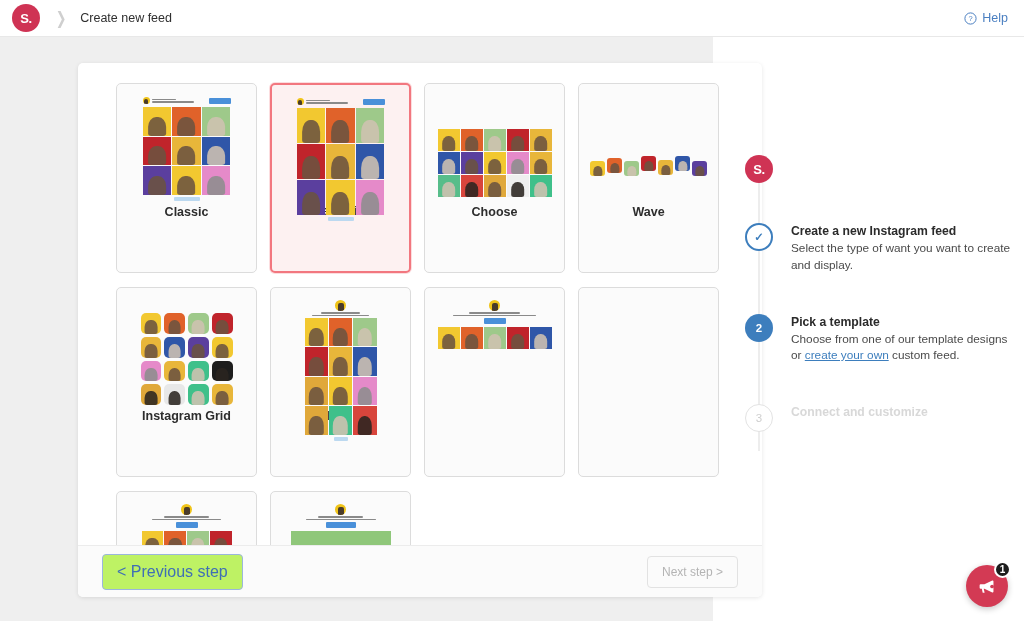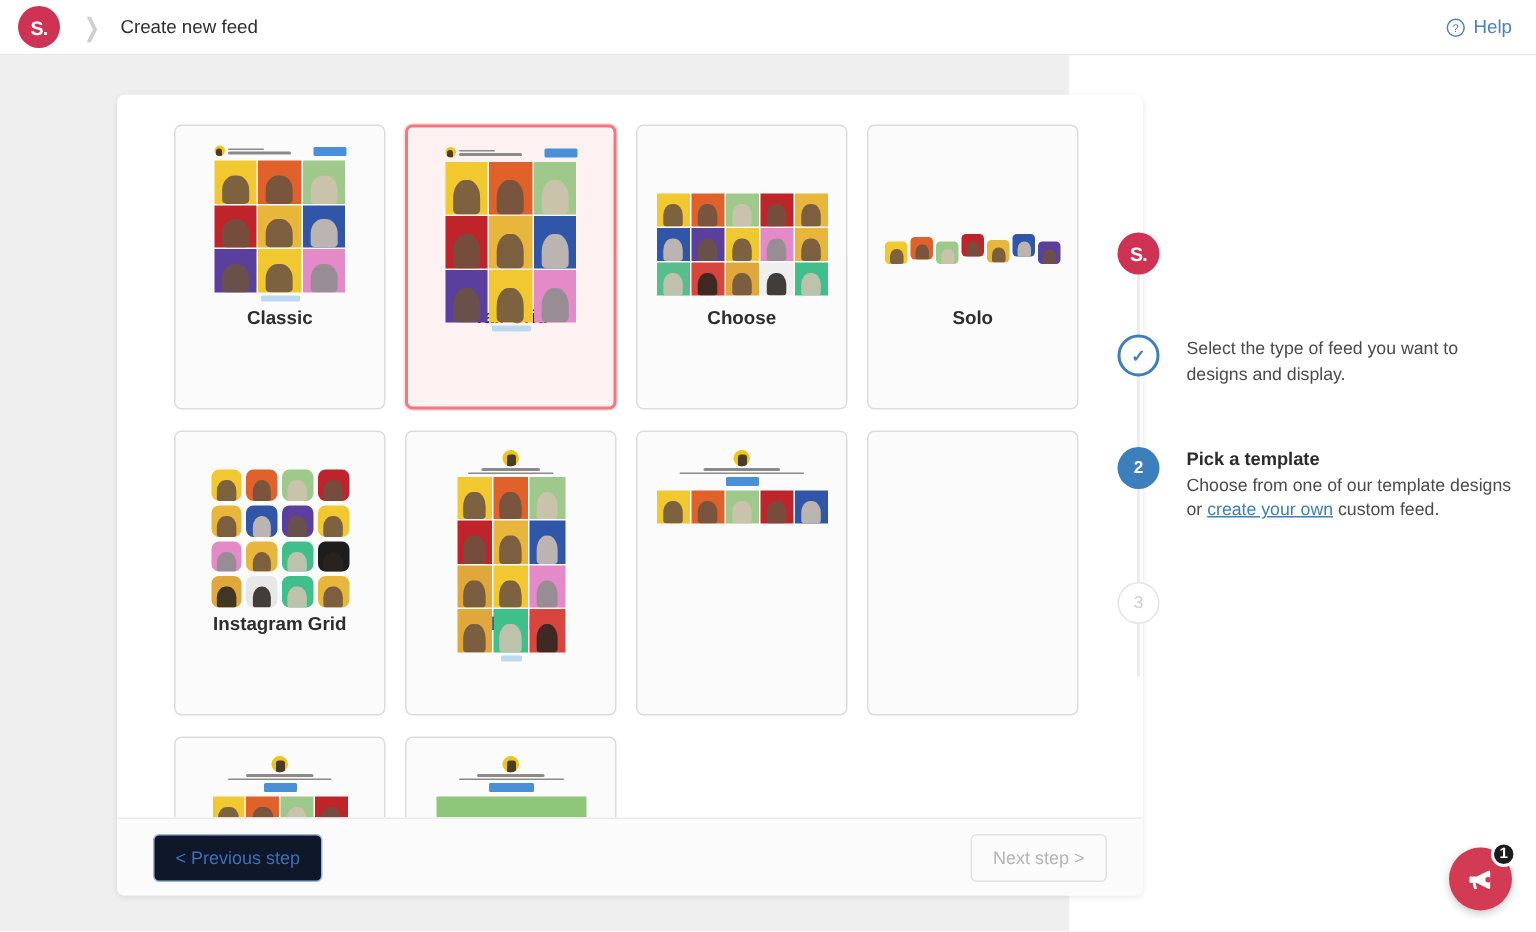--- a/index.html
+++ b/index.html
@@ -170,22 +170,22 @@
 
   
   .panel-foot {
     position: absolute; left: 0; bottom: 0; width: 684px; height: 52px;
     background: #fbfbfb;
     border-top: 1px solid #ececec;
     display: flex; align-items: center; justify-content: space-between;
     padding: 0 24px;
   }
   .btn-prev {
-    font-size: 12px; color: #3f6fb5;
-    background: #0f172a; border: 1px solid #9bb6dc;
+    font-size: 16px; color: #3f6fb5;
+    background: #bef264; border: 1px solid #9bb6dc;
     border-radius: 4px; padding: 8px 14px; cursor: pointer;
     font-family: "Liberation Sans", sans-serif;
   }
   .btn-next {
     font-size: 12px; color: #b4b4b4;
     background: #fbfbfb; border: 1px solid #e2e2e2;
     border-radius: 4px; padding: 8px 14px; cursor: default;
     font-family: "Liberation Sans", sans-serif;
   }
 
@@ -348,21 +348,21 @@
           <div class="wave-strip" style="margin-top:34px;">
             <div class="tile" style="background:#f2c830;margin-bottom:0px"></div>
             <div class="tile" style="background:#e0622a;margin-bottom:3px"></div>
             <div class="tile pale" style="background:#9ec98a;margin-bottom:0px"></div>
             <div class="tile" style="background:#c0242b;margin-bottom:5px"></div>
             <div class="tile" style="background:#e8b63a;margin-bottom:1px"></div>
             <div class="tile pale" style="background:#2f56a8;margin-bottom:5px"></div>
             <div class="tile" style="background:#5b3f9e;margin-bottom:0px"></div>
           </div>
         </div>
-        <div class="card-label">Solo</div>
+        <div class="card-label">Wave</div>
       </div>
 
       <div class="card">
         <div class="thumb-wrap" style="align-items:center;">
           <div class="mock" style="width:92px;margin-top:12px;">
             <div class="tiles g4sq">
               <div class="tile sq" style="background:#f2c830"></div>
               <div class="tile sq" style="background:#e0622a"></div>
               <div class="tile sq pale" style="background:#9ec98a"></div>
               <div class="tile sq" style="background:#c0242b"></div>
@@ -495,41 +495,43 @@
     <div class="marker brand">
       <span>S.</span>
     </div>
   </div>
 
   <div class="step spaced">
     <div class="marker done">
       <span>✓</span>
     </div>
     <div class="step-body">
-      <div class="step-p">Select the type of feed you want to designs and display.</div>
+      <div class="step-h">Create a new Instagram feed</div>
+      <div class="step-p">Select the type of want you want to create and display.</div>
     </div>
   </div>
 
   <div class="step spaced">
     <div class="marker active">
       <span>2</span>
     </div>
     <div class="step-body">
       <div class="step-h">Pick a template</div>
       <div class="step-p">
         <span>Choose from one of our template designs or </span><span class="step-link">create your own</span><span> custom feed.</span>
       </div>
     </div>
   </div>
 
   <div class="step muted">
     <div class="marker todo">
       <span>3</span>
     </div>
     <div class="step-body">
+      <div class="step-h">Connect and customize</div>
     </div>
   </div>
 </div>
 
 <div class="fab">
   <svg width="21" height="21" viewBox="0 0 24 24">
     <path d="M3 10.5v3c0 .6.4 1 1 1h1.5l1 4.5h2.2l-1-4.5h.8l9 4.3c.6.3 1.3-.1 1.3-.8V6c0-.7-.7-1.1-1.3-.8l-9 4.3H4c-.6 0-1 .4-1 1z" fill="#ffffff"></path>
     <circle cx="17.2" cy="12" r="2.1" fill="#d33a54"></circle>
   </svg>
   <div class="fab-badge">

